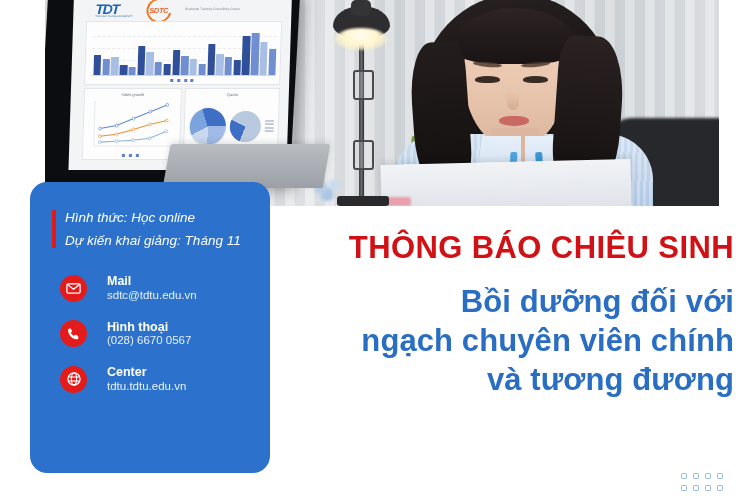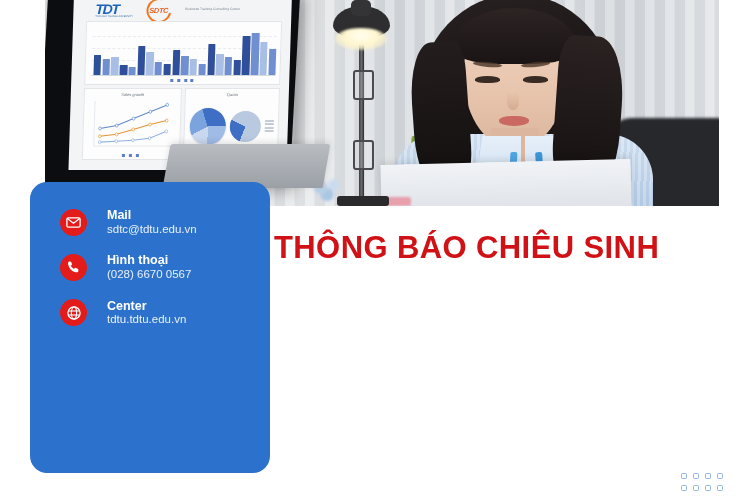--- a/index.html
+++ b/index.html
@@ -530,24 +530,24 @@
   }
   .c-value {
     display: block;
     font-size: 11.5px;
     color: #e9f0fa;
   }
 
   
   .right-block {
     position: absolute;
-    left: 274px;
+    left: 282px;
     top: 232px;
     width: 452px;
-    text-align: left;
+    text-align: right;
   }
   .headline-red {
     margin: 0 0 17px 0;
     font-size: 31px;
     font-weight: bold;
     color: #d01217;
     letter-spacing: .4px;
     line-height: 1.05;
   }
   .headline-blue {
@@ -736,20 +736,24 @@
           </div>
         </div>
 
       </div>
       <div class="laptop"></div>
     </div>
   </div>
 
   <div class="info-card">
 
+    <div class="meta">
+      <p>Hình thức: Học online</p>
+      <p>Dự kiến khai giảng: Tháng 11</p>
+    </div>
 
 
     <div class="contact-list">
 
       <div class="contact">
         <span class="c-icon">
           <svg width="15" height="11" viewBox="0 0 15 11">
             <rect x="0.9" y="0.9" width="13.2" height="9.2" rx="1.4" fill="none" stroke="#ffffff" stroke-width="1.3"></rect>
             <path d="M1.4 1.6 L7.5 6.3 L13.6 1.6" fill="none" stroke="#ffffff" stroke-width="1.3" stroke-linecap="round" stroke-linejoin="round"></path>
           </svg>
@@ -785,20 +789,25 @@
           <span class="c-label">Center</span>
           <span class="c-value">tdtu.tdtu.edu.vn</span>
         </span>
       </div>
 
     </div>
   </div>
 
   <div class="right-block">
     <h1 class="headline-red">THÔNG BÁO CHIÊU SINH</h1>
+    <h2 class="headline-blue">
+      <span>Bồi dưỡng đối với</span>
+      <span>ngạch chuyên viên chính</span>
+      <span>và tương đương</span>
+    </h2>
   </div>
 
   <div class="dot-grid">
     <i></i>
     <i></i>
     <i></i>
     <i></i>
     <i></i>
     <i></i>
     <i></i>

